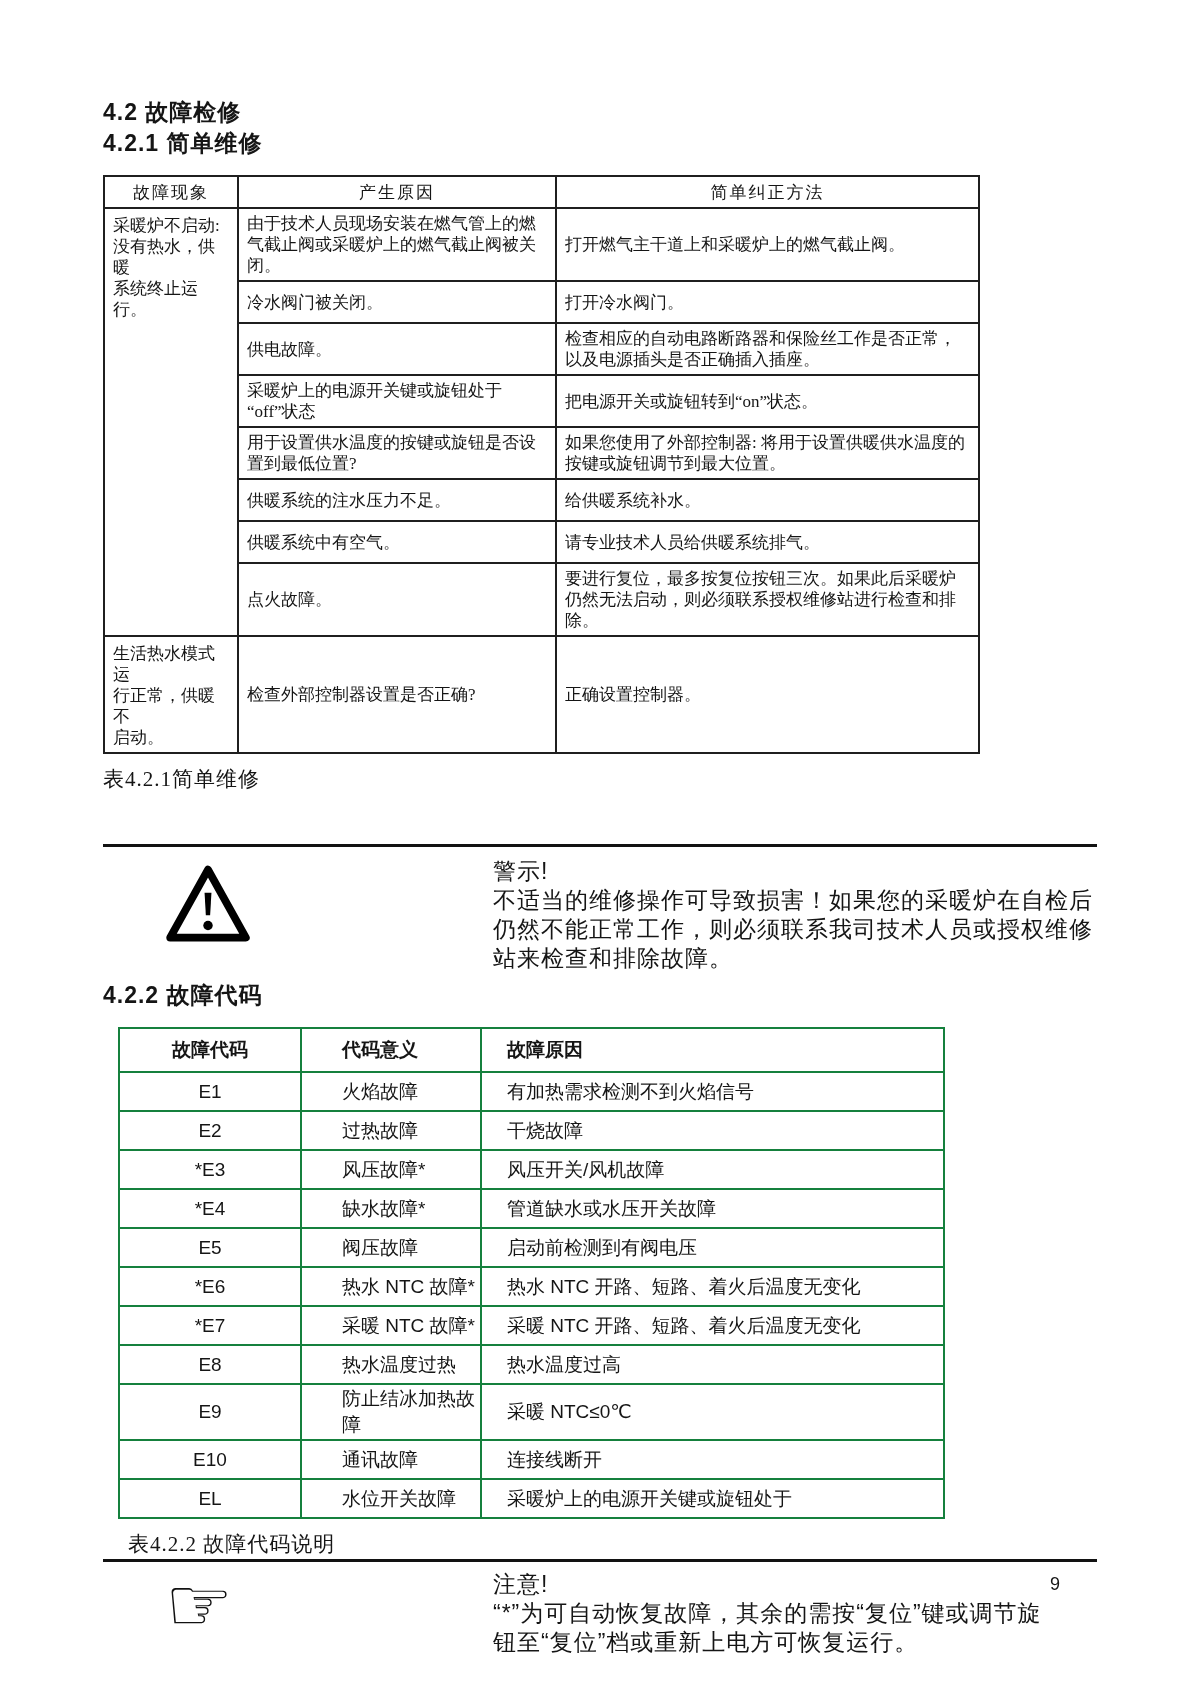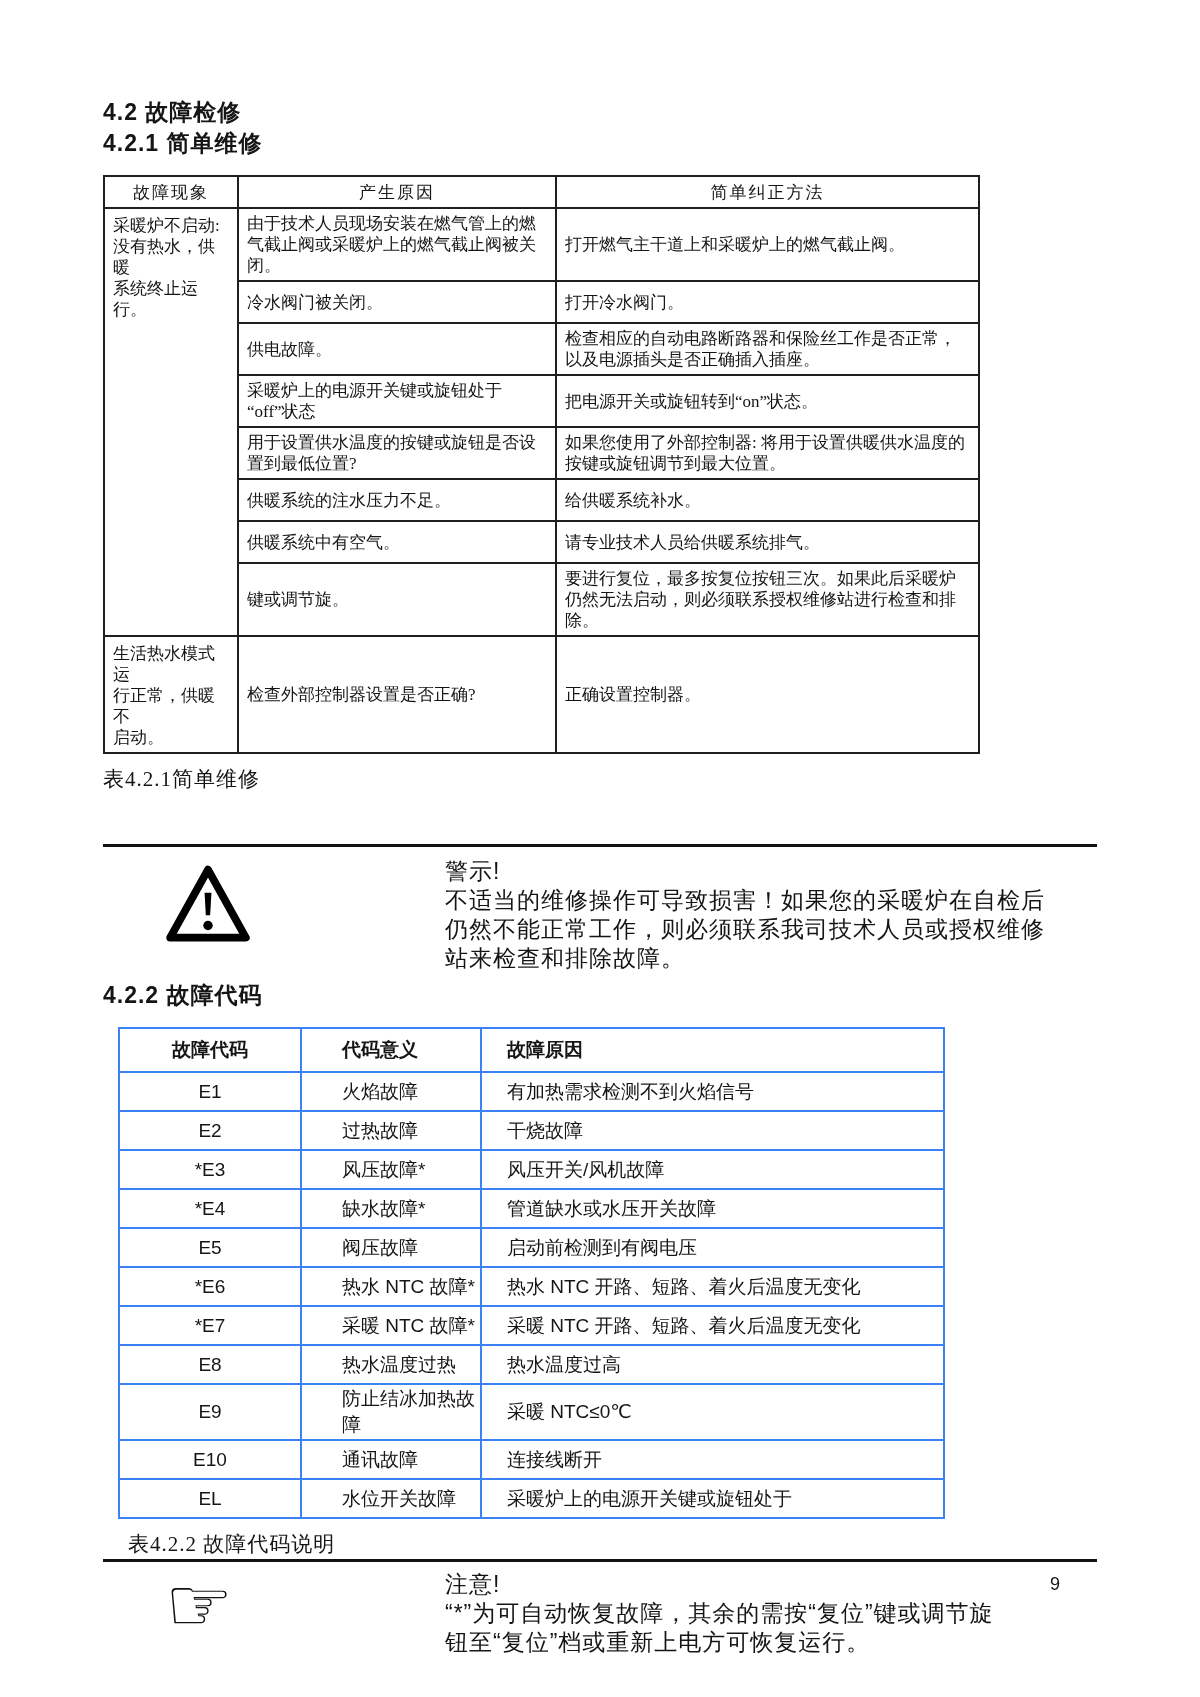--- a/index.html
+++ b/index.html
@@ -28,33 +28,33 @@
   .pre { white-space:pre-line; }
 
   .caption { font-size:21px; letter-spacing:1px; margin-top:12px; line-height:26px; }
   .caption2 { margin-left:25px; }
 
   .rule { height:3px; background:#121212; width:994px; }
   .rule1 { margin-top:52px; }
   .rule2 { margin-top:2px; }
 
   
-  .notice { display:flex; margin-top:10px; }
+  .notice { display:flex; margin-top:10px;gap:48px; }
   .notice-iconbox { width:342px; flex:0 0 342px; }
   .tri-icon { margin-left:62px; margin-top:6px; width:86px; height:82px; }
   .hand-icon {
     margin-left:62px; margin-top:2px; font-size:76px; line-height:66px;
     font-family:"DejaVu Sans",sans-serif; color:#111;
   }
   .notice-text { font-size:23px; line-height:29px; letter-spacing:1px; }
   .note-block { margin-top:8px; }
 
   
   .t2 { margin-top:18px; margin-left:15px; width:825px; font-size:19px; }
-  .t2 th, .t2 td { border:2px solid #3b82f6; overflow:hidden; }
+  .t2 th, .t2 td { border:2px solid #15803d; overflow:hidden; }
   .t2 th { font-weight:bold; height:40px; vertical-align:middle; text-align:left; }
   .t2 td { height:35px; vertical-align:middle; }
   .t2 .c-code { text-align:center; }
   .t2 .c-mean { padding-left:40px;border-radius:21px; }
   .t2 .c-cause { padding-left:25px; }
   .pageno {
     position:absolute; left:1050px; top:1574px; font-size:18px;
     font-family:"Liberation Sans","DejaVu Sans",sans-serif;
   }
 </style>
@@ -105,21 +105,21 @@
       </tr>
       <tr style="height:42px">
         <td class="pre">供暖系统的注水压力不足。</td>
         <td>给供暖系统补水。</td>
       </tr>
       <tr style="height:42px">
         <td class="pre">供暖系统中有空气。</td>
         <td>请专业技术人员给供暖系统排气。</td>
       </tr>
       <tr style="height:50px">
-        <td class="pre">键或调节旋。</td>
+        <td class="pre">点火故障。</td>
         <td>要进行复位，最多按复位按钮三次。如果此后采暖炉仍然无法启动，则必须联系授权维修站进行检查和排除。</td>
       </tr>
       <tr style="height:62px">
         <td class="sym">生活热水模式运
 行正常，供暖不
 启动。</td>
         <td class="pre">检查外部控制器设置是否正确?</td>
         <td>正确设置控制器。</td>
       </tr>
     </tbody>

